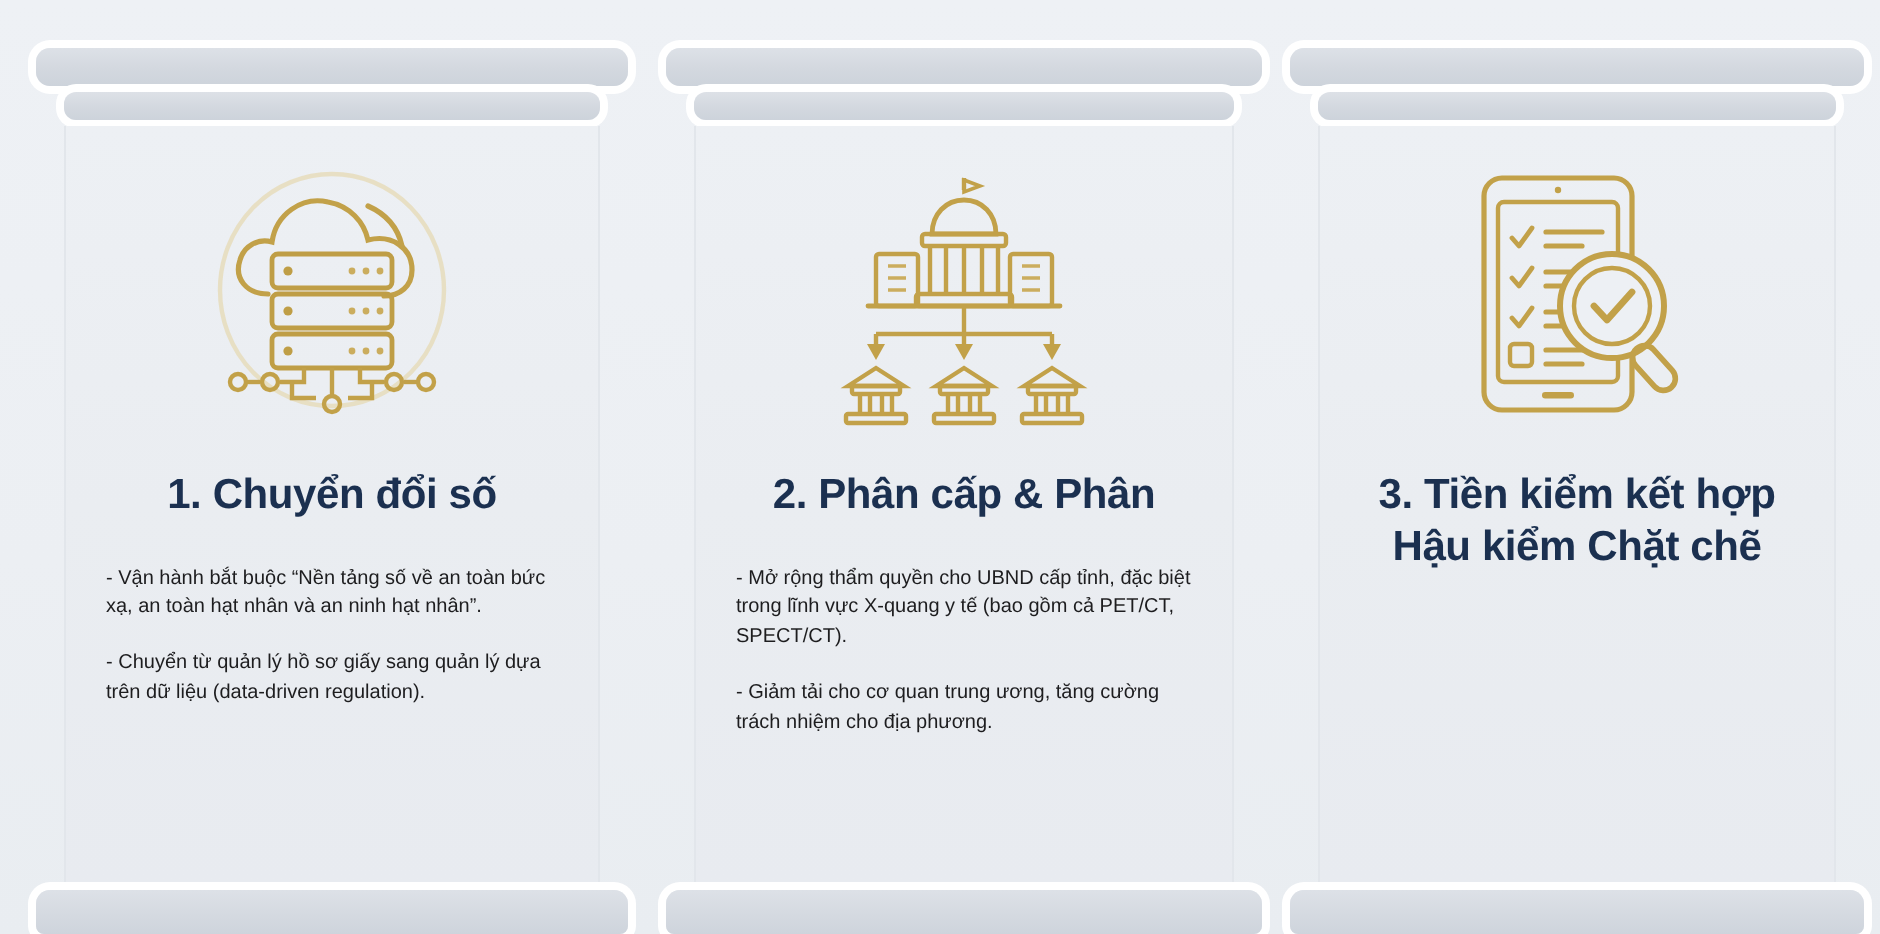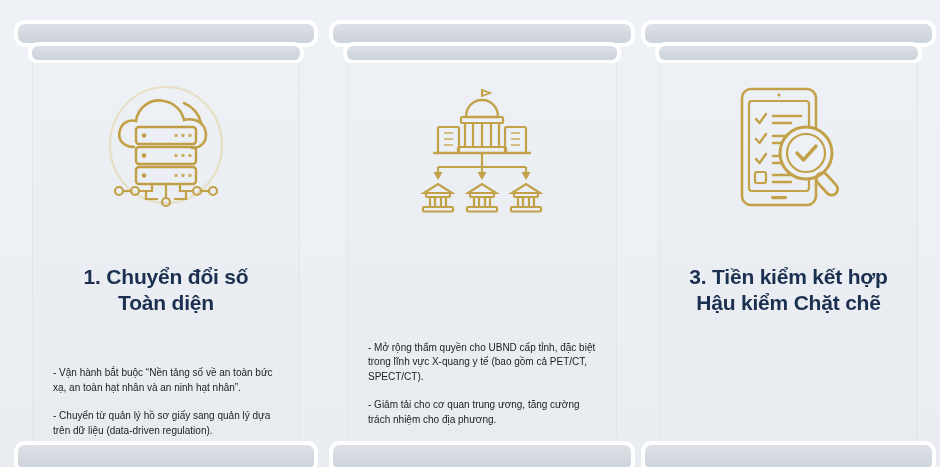--- a/index.html
+++ b/index.html
@@ -65,21 +65,20 @@
     top: 63px;
     bottom: 24px;
     background: linear-gradient(180deg, #edf0f4 0%, #eaedf1 50%, #e8ebf0 100%);
     border: 1px solid #e2e6eb;
     border-top: none;
     box-sizing: border-box;
     padding: 0 20px;
     display: flex;
     flex-direction: column;
     align-items: center;
-    gap: 29px;
   }
 
   
   .base {
     position: absolute;
     left: 0;
     right: 0;
     bottom: 0;
     height: 22px;
     background: linear-gradient(180deg, #dde1e7 0%, #d4d9e0 60%, #ced4dc 100%);
@@ -164,21 +163,20 @@
           <circle cx="70" cy="121" r="4" stroke="#c2a149" stroke-width="2.2" fill="none"></circle>
           <circle cx="39" cy="110" r="4" stroke="#c2a149" stroke-width="2.2" fill="none"></circle>
           <circle cx="101" cy="110" r="4" stroke="#c2a149" stroke-width="2.2" fill="none"></circle>
           <circle cx="23" cy="110" r="4" stroke="#c2a149" stroke-width="2.2" fill="none"></circle>
           <circle cx="117" cy="110" r="4" stroke="#c2a149" stroke-width="2.2" fill="none"></circle>
         </svg>
       </div>
 
       <div class="card-title">
         <span>1. Chuyển đổi số</span><br>
-        <span>Toàn diện</span>
       </div>
 
       <div class="card-body">
         <p class="body-para">- Vận hành bắt buộc “Nền tảng số về an toàn bức xạ, an toàn hạt nhân và an ninh hạt nhân”.</p>
         <p class="body-para">- Chuyển từ quản lý hồ sơ giấy sang quản lý dựa trên dữ liệu (data-driven regulation).</p>
       </div>
     </div>
 
     <div class="base"></div>
   </div>
@@ -224,21 +222,21 @@
           <g stroke="#c2a149" stroke-width="2.2" fill="none">
             <path d="M98 112 L112 103 L126 112 Z"></path>
             <rect x="100" y="112" width="24" height="4" rx="1"></rect>
             <path d="M104 116 L104 126 M109 116 L109 126 M115 116 L115 126 M120 116 L120 126"></path>
             <rect x="97" y="126" width="30" height="4.5" rx="1"></rect>
           </g>
         </svg>
       </div>
 
       <div class="card-title">
-        <br>
+        <span>2. Phân cấp &amp; Phân</span><br>
       </div>
 
       <div class="card-body">
         <p class="body-para">- Mở rộng thẩm quyền cho UBND cấp tỉnh, đặc biệt trong lĩnh vực X-quang y tế (bao gồm cả PET/CT, SPECT/CT).</p>
         <p class="body-para">- Giảm tải cho cơ quan trung ương, tăng cường trách nhiệm cho địa phương.</p>
       </div>
     </div>
 
     <div class="base"></div>
   </div>

